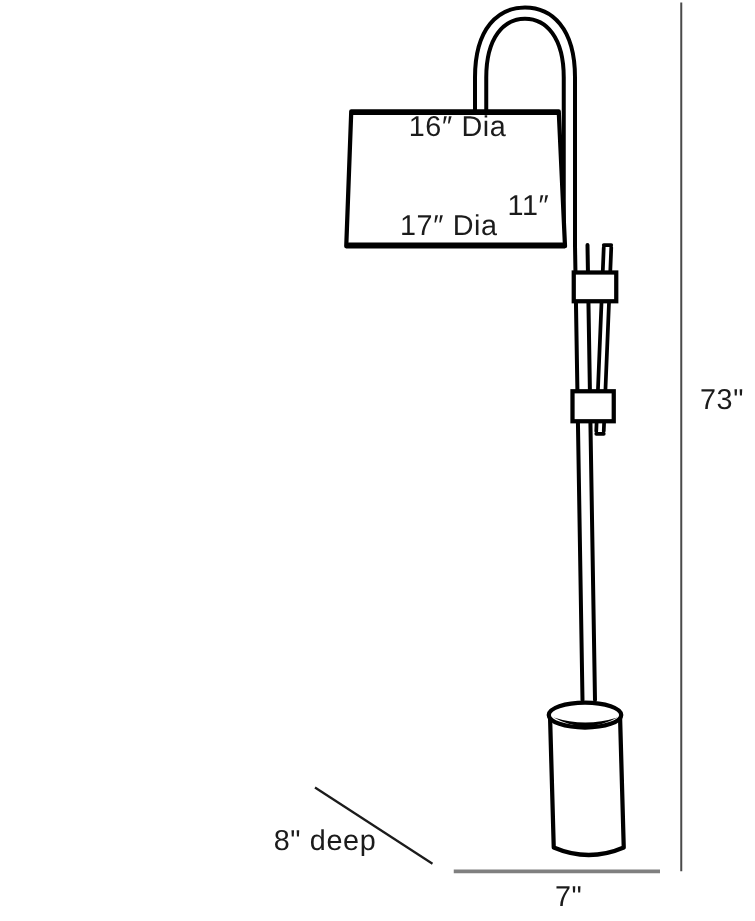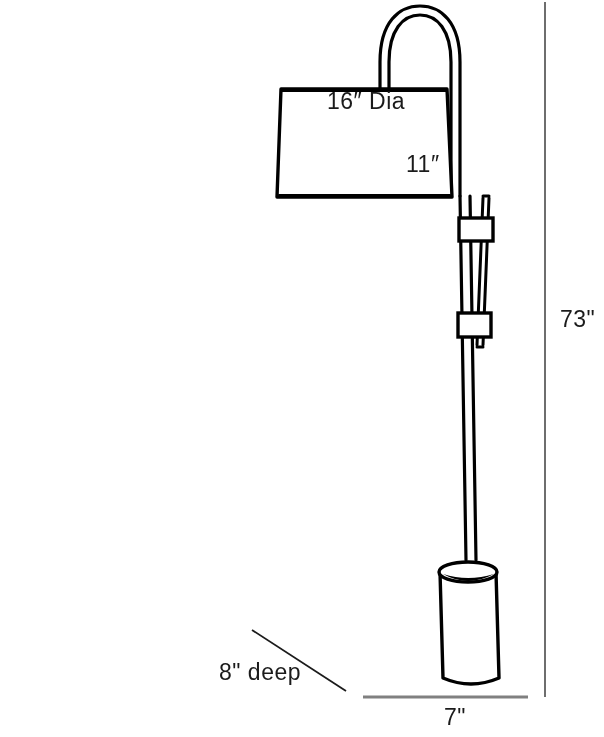--- a/index.html
+++ b/index.html
@@ -112,17 +112,18 @@
 
     <line x1="545" y1="2" x2="545" y2="697" stroke="#4a4a4a" stroke-width="1.6"></line>
 
     <line x1="363" y1="697" x2="528" y2="697" stroke="#808080" stroke-width="3"></line>
 
     <line x1="252" y1="630" x2="346" y2="691" stroke="#1b1b1b" stroke-width="1.8"></line>
   </svg>
 
   <span class="dim-text dim-16">16″ Dia</span>
   <span class="dim-text dim-11">11″</span>
+  <span class="dim-text dim-17">17″ Dia</span>
   <span class="dim-text dim-73">73"</span>
   <span class="dim-text dim-8">8" deep</span>
   <span class="dim-text dim-7">7"</span>
 
 </div>
 
 </body></html>

